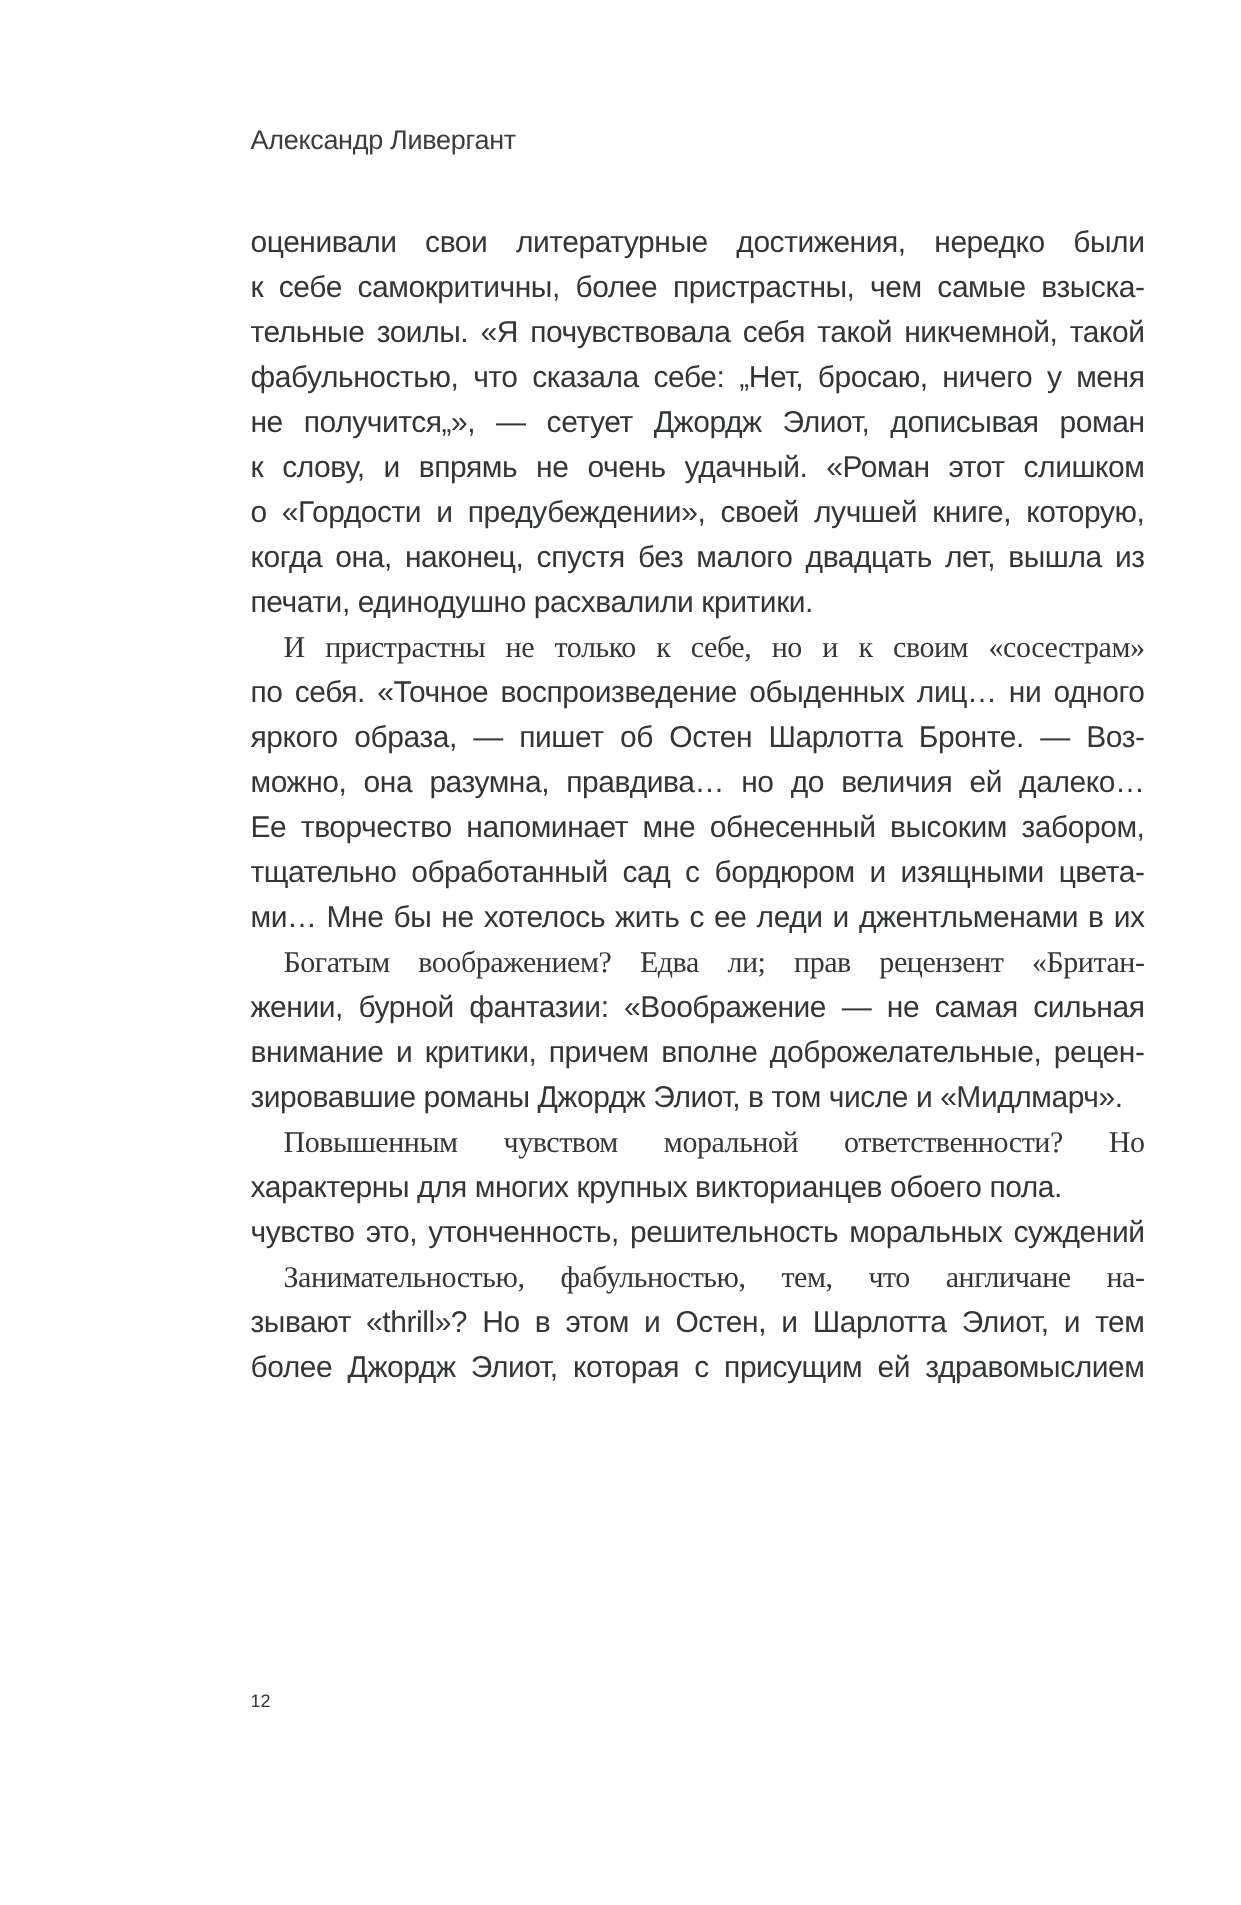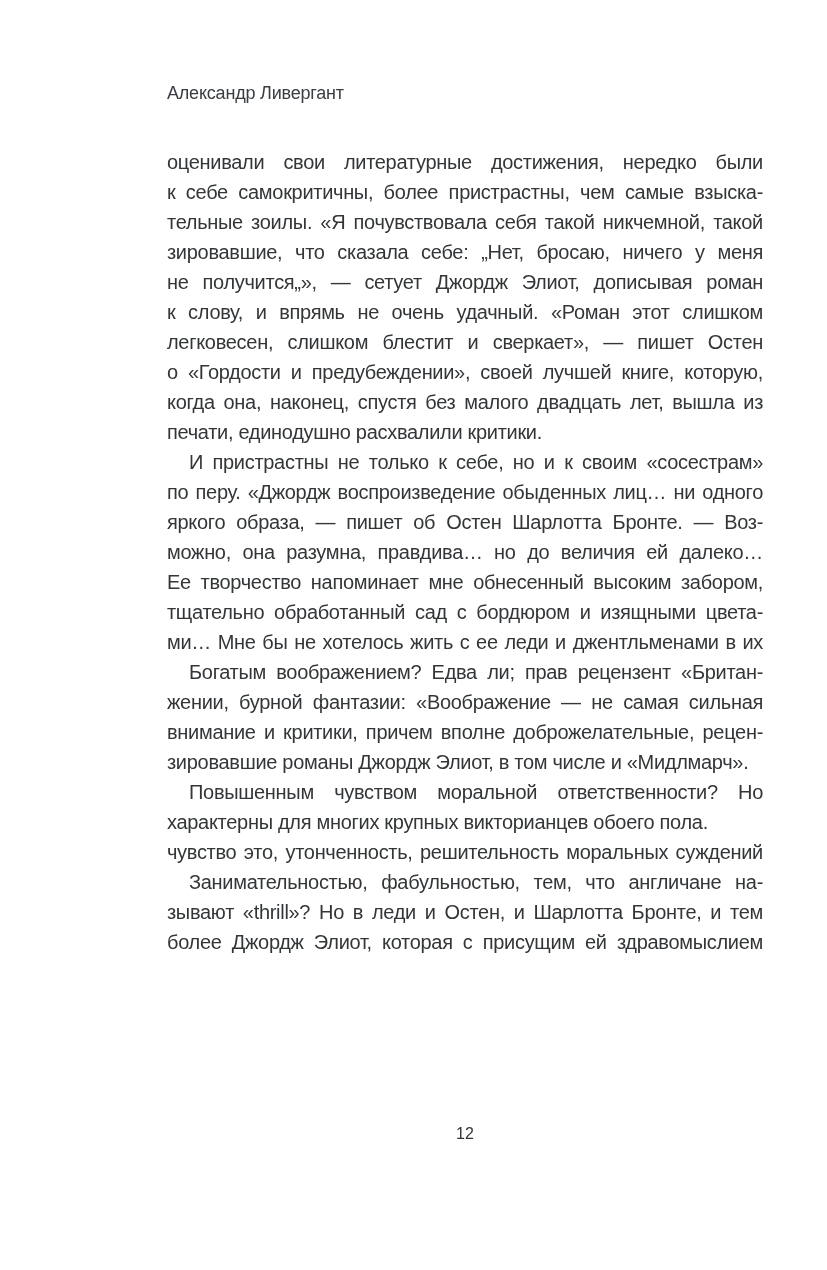--- a/index.html
+++ b/index.html
@@ -39,62 +39,62 @@
   .line {
     text-align: justify;
     text-align-last: justify;
     white-space: normal;
   }
   .line.para-end {
     text-align-last: left;
   }
   .line.indent {
     text-indent: 22px;
+    font-family: Liberation Serif, serif;
   }
   .page-number {
     position: absolute;
     left: 133px;
     top: 1121px;
     width: 596px;
-    text-align: center;
-    font-size: 16px;
+    text-align: left;
+    font-size: 12px;
     line-height: 26px;
     color: #333638;
   }
 </style>
 </head>
 <body>
 
 <div class="page">
   <div class="running-header">Александр Ливергант</div>
 
   <div class="body-text">
       <div class="line">оценивали свои литературные достижения, нередко были</div>
       <div class="line">к себе самокритичны, более пристрастны, чем самые взыска-</div>
       <div class="line">тельные зоилы. «Я почувствовала себя такой никчемной, такой</div>
-      <div class="line">зировавшие, что сказала себе: „Нет, бросаю, ничего у меня</div>
+      <div class="line">фабульностью, что сказала себе: „Нет, бросаю, ничего у меня</div>
       <div class="line">не получится„», — сетует Джордж Элиот, дописывая роман</div>
       <div class="line">к слову, и впрямь не очень удачный. «Роман этот слишком</div>
-      <div class="line">легковесен, слишком блестит и сверкает», — пишет Остен</div>
       <div class="line">о «Гордости и предубеждении», своей лучшей книге, которую,</div>
       <div class="line">когда она, наконец, спустя без малого двадцать лет, вышла из</div>
       <div class="line para-end">печати, единодушно расхвалили критики.</div>
       <div class="line indent">И пристрастны не только к себе, но и к своим «сосестрам»</div>
-      <div class="line">по перу. «Джордж воспроизведение обыденных лиц… ни одного</div>
+      <div class="line">по себя. «Точное воспроизведение обыденных лиц… ни одного</div>
       <div class="line">яркого образа, — пишет об Остен Шарлотта Бронте. — Воз-</div>
       <div class="line">можно, она разумна, правдива… но до величия ей далеко…</div>
       <div class="line">Ее творчество напоминает мне обнесенный высоким забором,</div>
       <div class="line">тщательно обработанный сад с бордюром и изящными цвета-</div>
       <div class="line">ми… Мне бы не хотелось жить с ее леди и джентльменами в их</div>
       <div class="line indent">Богатым воображением? Едва ли; прав рецензент «Британ-</div>
       <div class="line">жении, бурной фантазии: «Воображение — не самая сильная</div>
       <div class="line">внимание и критики, причем вполне доброжелательные, рецен-</div>
       <div class="line para-end">зировавшие романы Джордж Элиот, в том числе и «Мидлмарч».</div>
       <div class="line indent">Повышенным чувством моральной ответственности? Но</div>
       <div class="line para-end">характерны для многих крупных викторианцев обоего пола.</div>
       <div class="line">чувство это, утонченность, решительность моральных суждений</div>
       <div class="line indent">Занимательностью, фабульностью, тем, что англичане на-</div>
-      <div class="line">зывают «thrill»? Но в леди и Остен, и Шарлотта Бронте, и тем</div>
+      <div class="line">зывают «thrill»? Но в этом и Остен, и Шарлотта Элиот, и тем</div>
       <div class="line">более Джордж Элиот, которая с присущим ей здравомыслием</div>
     </div>
 
   <div class="page-number">12</div>
 </div>
 
 </body></html>

